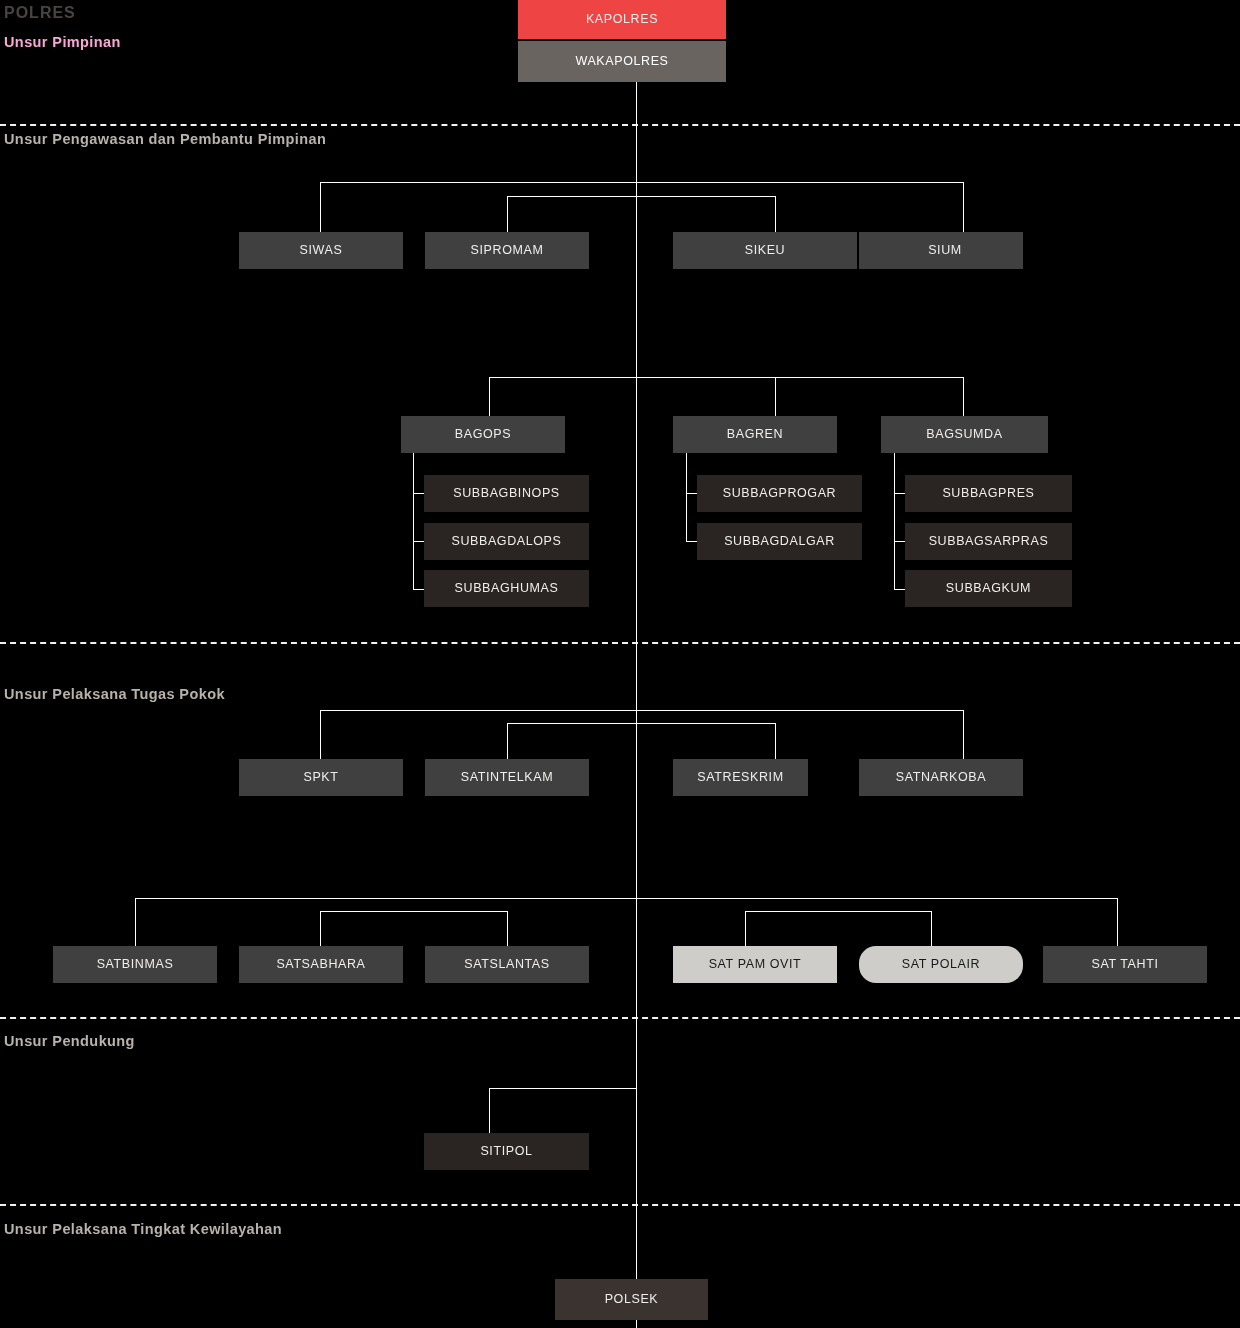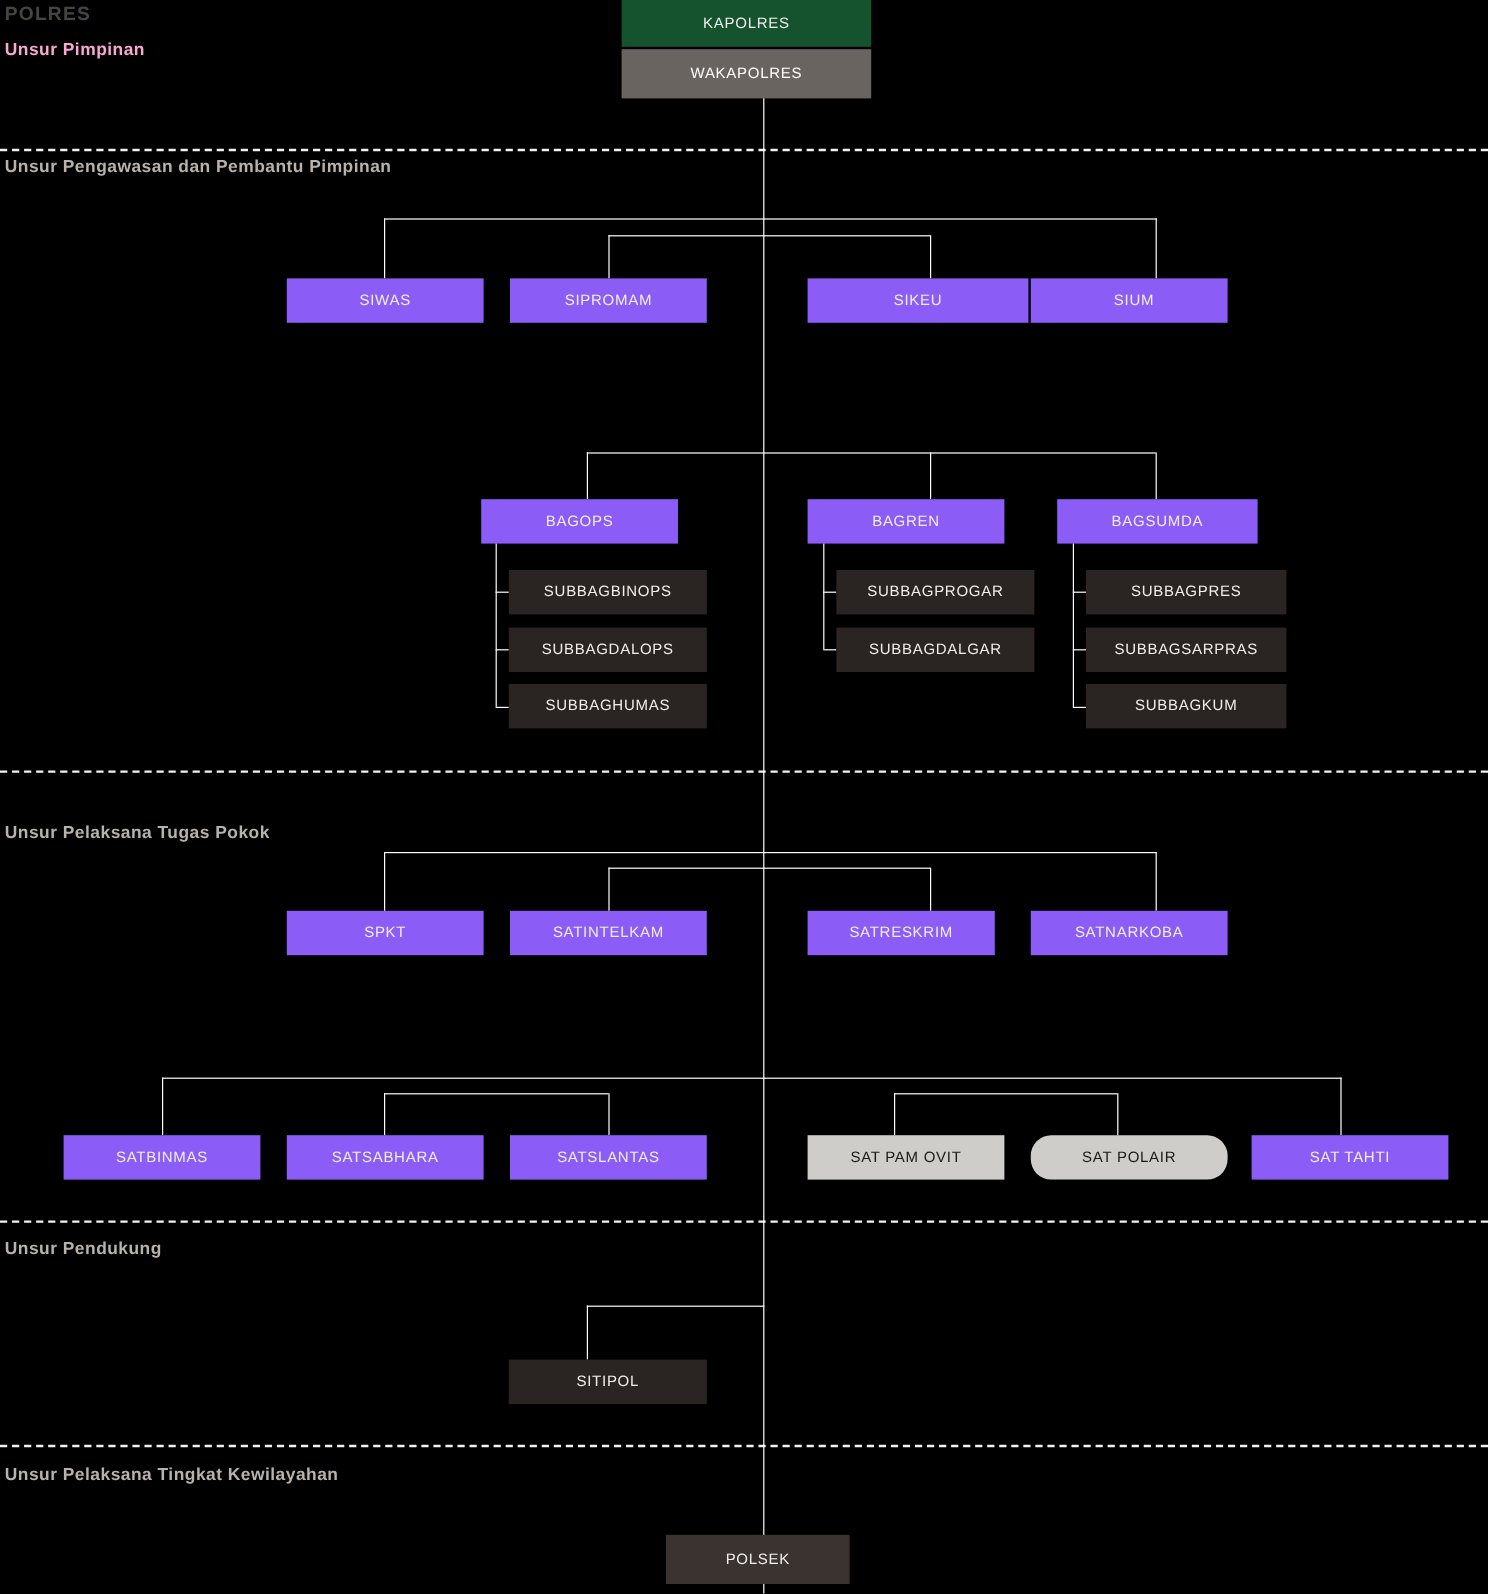--- a/index.html
+++ b/index.html
@@ -25,33 +25,33 @@
   .node {
     position: absolute;
     box-sizing: border-box;
     display: flex;
     align-items: center;
     justify-content: center;
     text-align: center;
     font-size: 12.5px;
     letter-spacing: 0.6px;
     color: #f0eeec;
-    background: #8b5cf6;
+    background: #404040;
     line-height: 1.15;
     padding: 2px 4px;
   }
   .node.light {
     background: #cfcdca;
     color: #1a1a1a;
   }
   .node.dark2 {
     background: #2a2522;
   }
   .node.top {
-    background: #14532d;
+    background: #ef4444;
   }
   .section-label {
     position: absolute;
     font-size: 14.5px;
     font-weight: bold;
     color: #b9b2ab;
     letter-spacing: 0.4px;
     white-space: nowrap;
   }
   .title-main {
@@ -149,21 +149,21 @@
 
   <div class="conn" style="left:320px; top:710px; width:644px; height:1px;"></div>
   <div class="conn" style="left:320px; top:710px; width:1px; height:49px;"></div>
   <div class="conn" style="left:507px; top:723px; width:1px; height:36px;"></div>
   <div class="conn" style="left:507px; top:723px; width:268px; height:1px;"></div>
   <div class="conn" style="left:775px; top:723px; width:1px; height:36px;"></div>
   <div class="conn" style="left:963px; top:710px; width:1px; height:49px;"></div>
 
   <div class="node" style="left:239px; top:759px; width:164px; height:37px;">SPKT</div>
   <div class="node" style="left:425px; top:759px; width:164px; height:37px;">SATINTELKAM</div>
-  <div class="node" style="left:673px; top:759px; width:156px; height:37px;">SATRESKRIM</div>
+  <div class="node" style="left:673px; top:759px; width:135px; height:37px;">SATRESKRIM</div>
   <div class="node" style="left:859px; top:759px; width:164px; height:37px;">SATNARKOBA</div>
 
   <div class="conn" style="left:135px; top:898px; width:983px; height:1px;"></div>
   <div class="conn" style="left:135px; top:898px; width:1px; height:48px;"></div>
   <div class="conn" style="left:320px; top:911px; width:1px; height:35px;"></div>
   <div class="conn" style="left:320px; top:911px; width:187px; height:1px;"></div>
   <div class="conn" style="left:507px; top:911px; width:1px; height:35px;"></div>
   <div class="conn" style="left:745px; top:911px; width:1px; height:35px;"></div>
   <div class="conn" style="left:745px; top:911px; width:186px; height:1px;"></div>
   <div class="conn" style="left:931px; top:911px; width:1px; height:35px;"></div>

